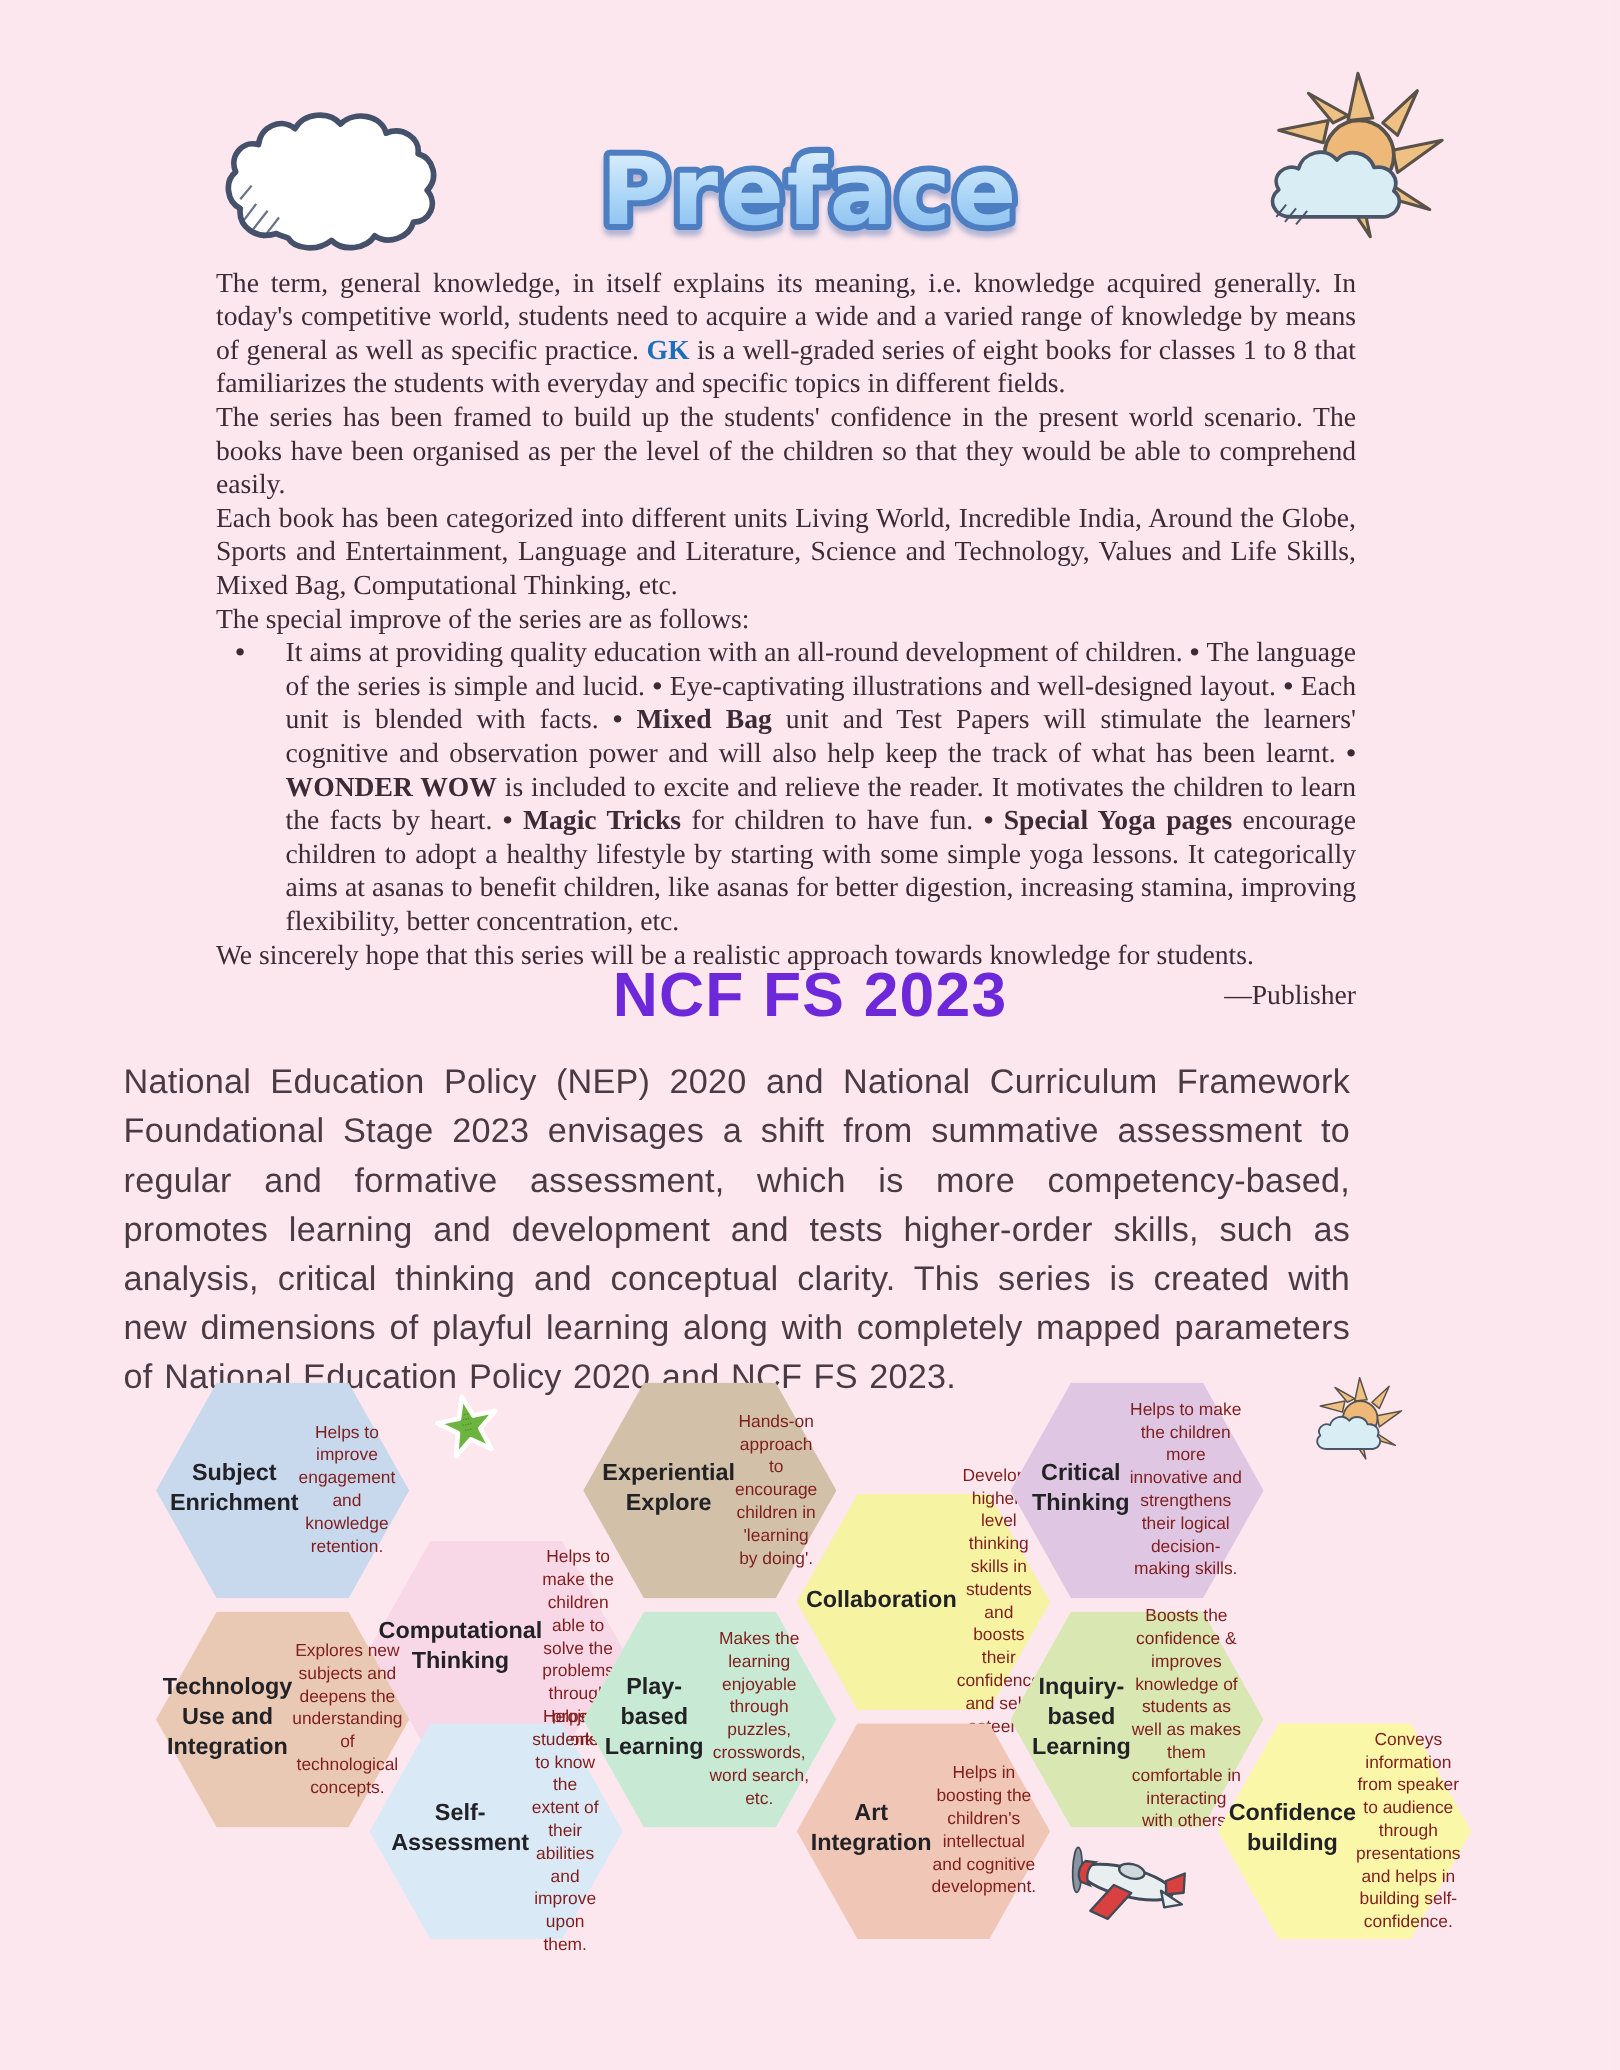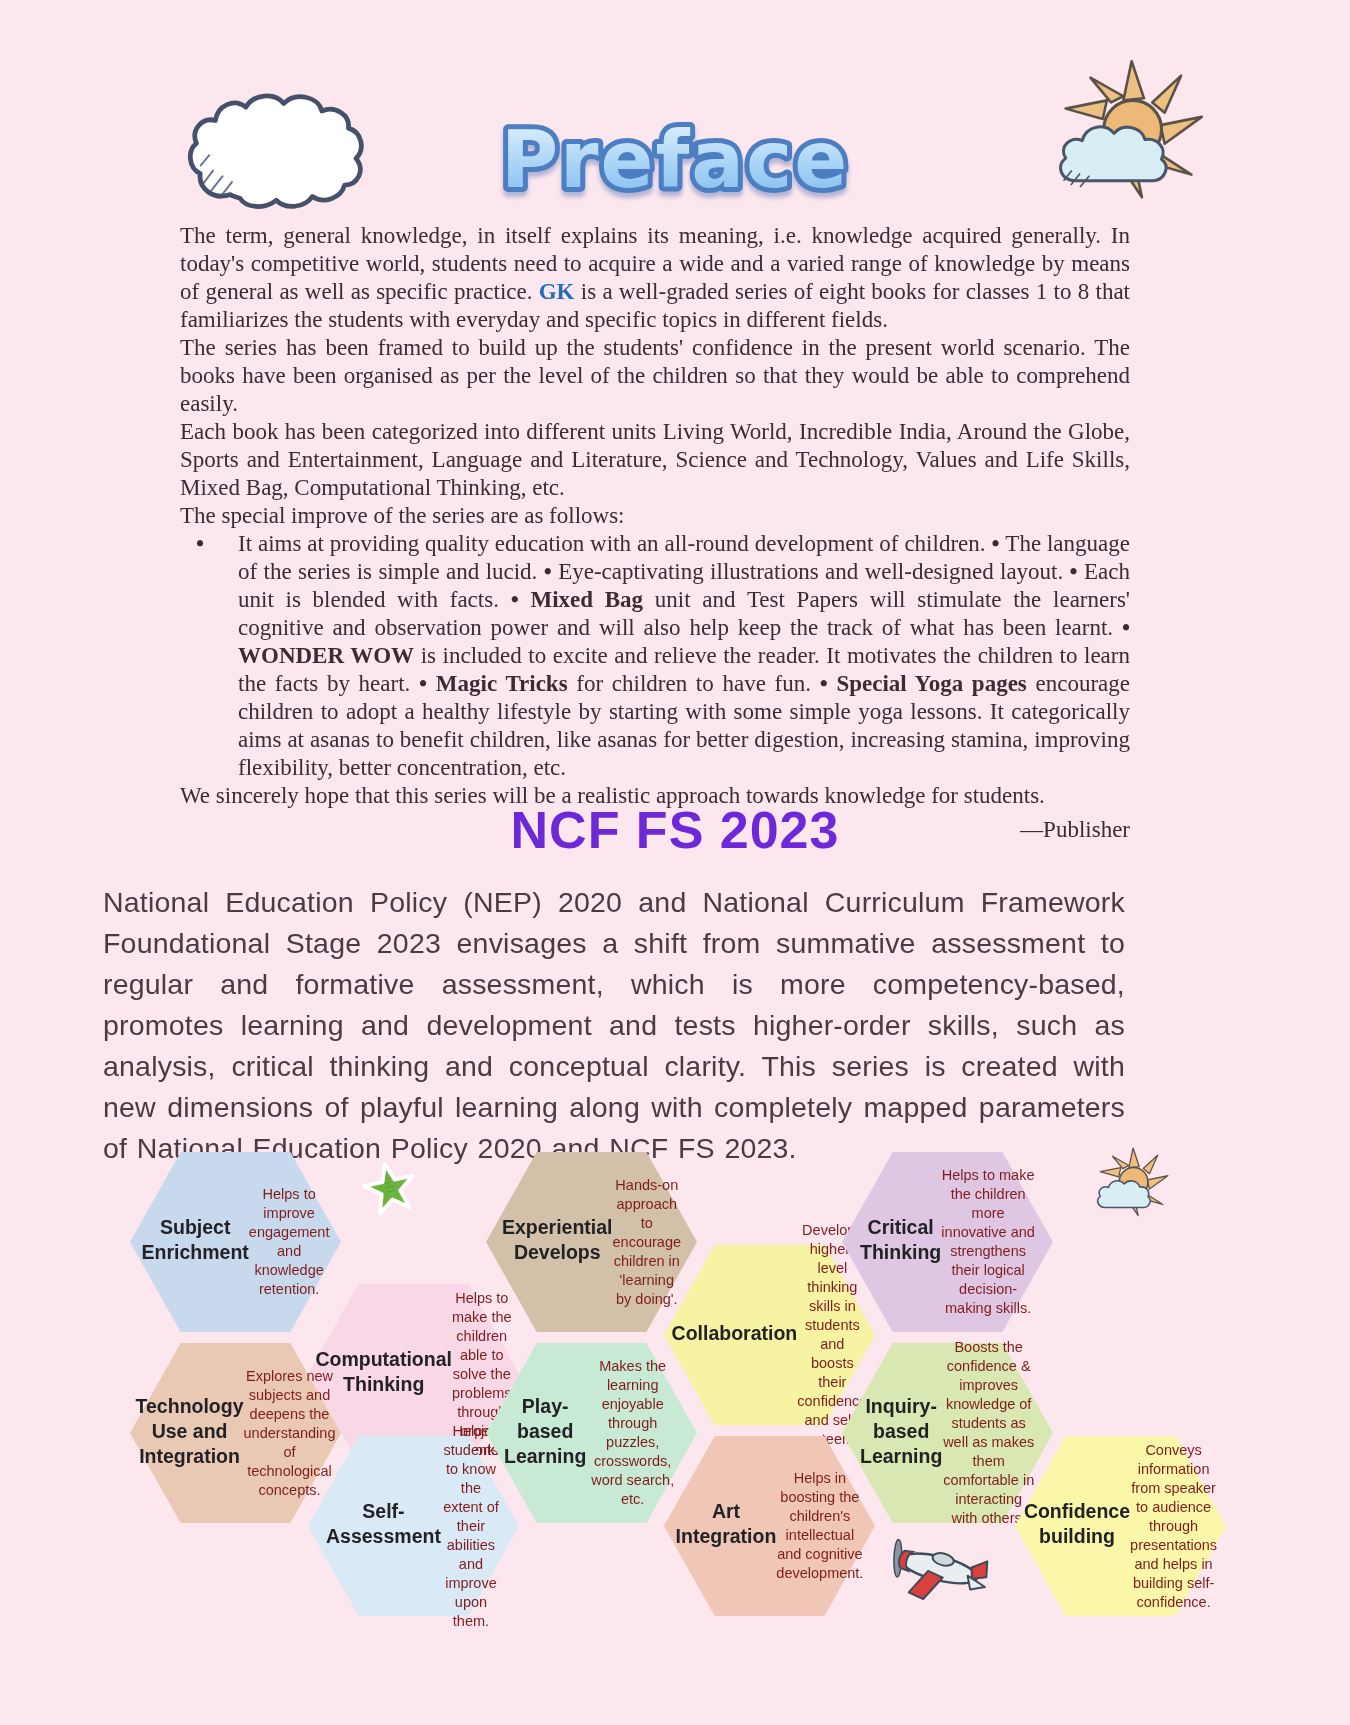--- a/index.html
+++ b/index.html
@@ -125,21 +125,21 @@
   <div class="hex" style="left:308px;top:1284px">
     <div class="hex-bg" style="background-color: rgb(248, 216, 231);"></div>
     <div class="hex-content">
       <div class="hex-title">Computational Thinking</div>
       <div class="hex-body">Helps to make the children able to solve the problems through project work.</div>
     </div>
   </div>
   <div class="hex" style="left:486px;top:1152px">
     <div class="hex-bg" style="background-color: rgb(210, 192, 169);"></div>
     <div class="hex-content">
-      <div class="hex-title">Experiential Develops</div>
+      <div class="hex-title">Experiential Explore</div>
       <div class="hex-body">Hands-on approach to encourage children in 'learning by doing'.</div>
     </div>
   </div>
   <div class="hex" style="left:664px;top:1245px">
     <div class="hex-bg" style="background-color: rgb(246, 243, 163);"></div>
     <div class="hex-content">
       <div class="hex-title">Collaboration</div>
       <div class="hex-body">Develops higher-level thinking skills in students and boosts their confidence and self-esteem.</div>
     </div>
   </div>

